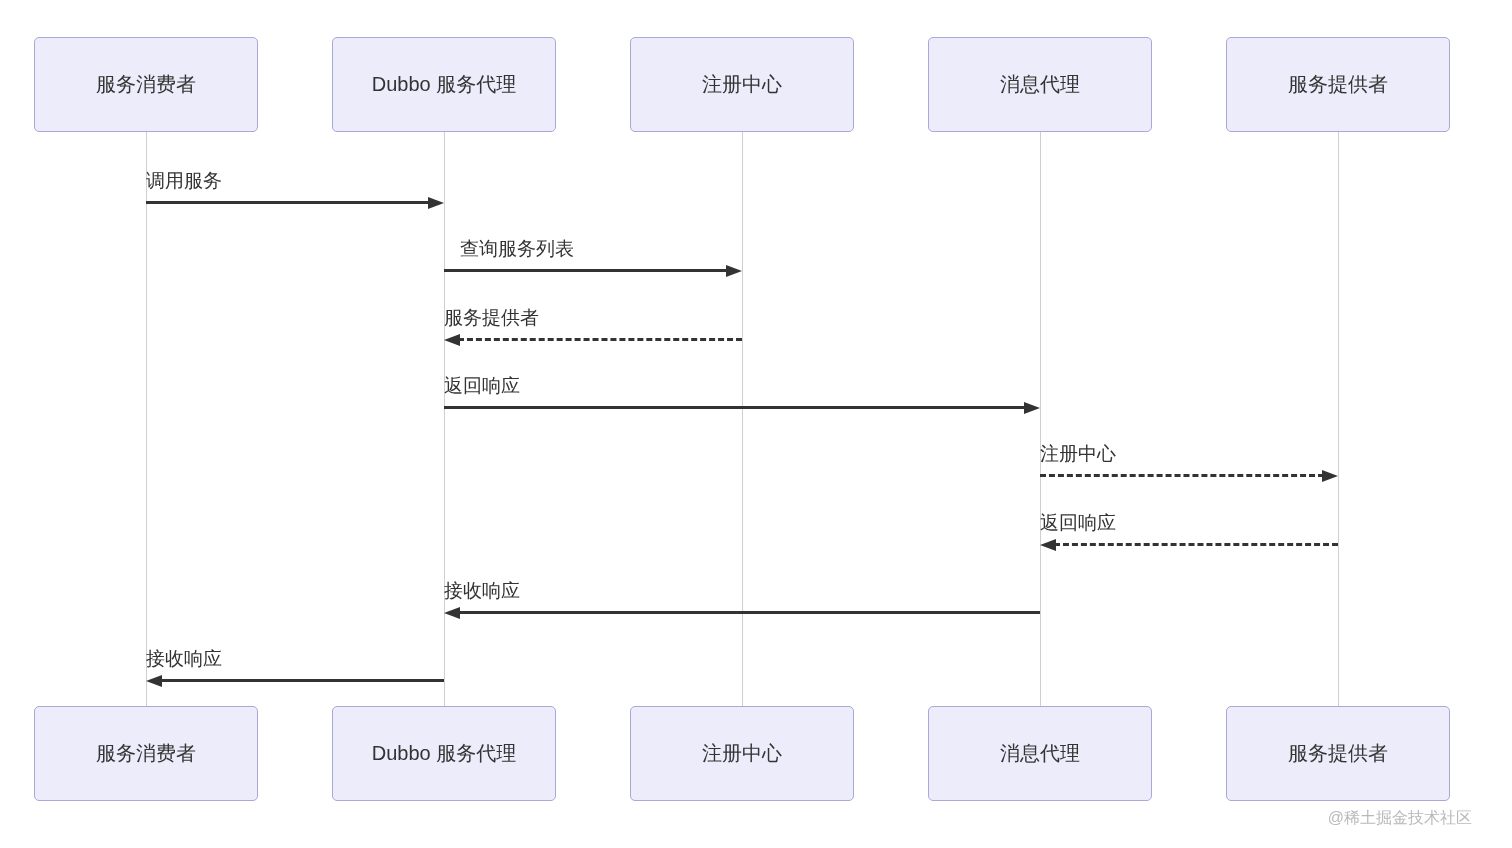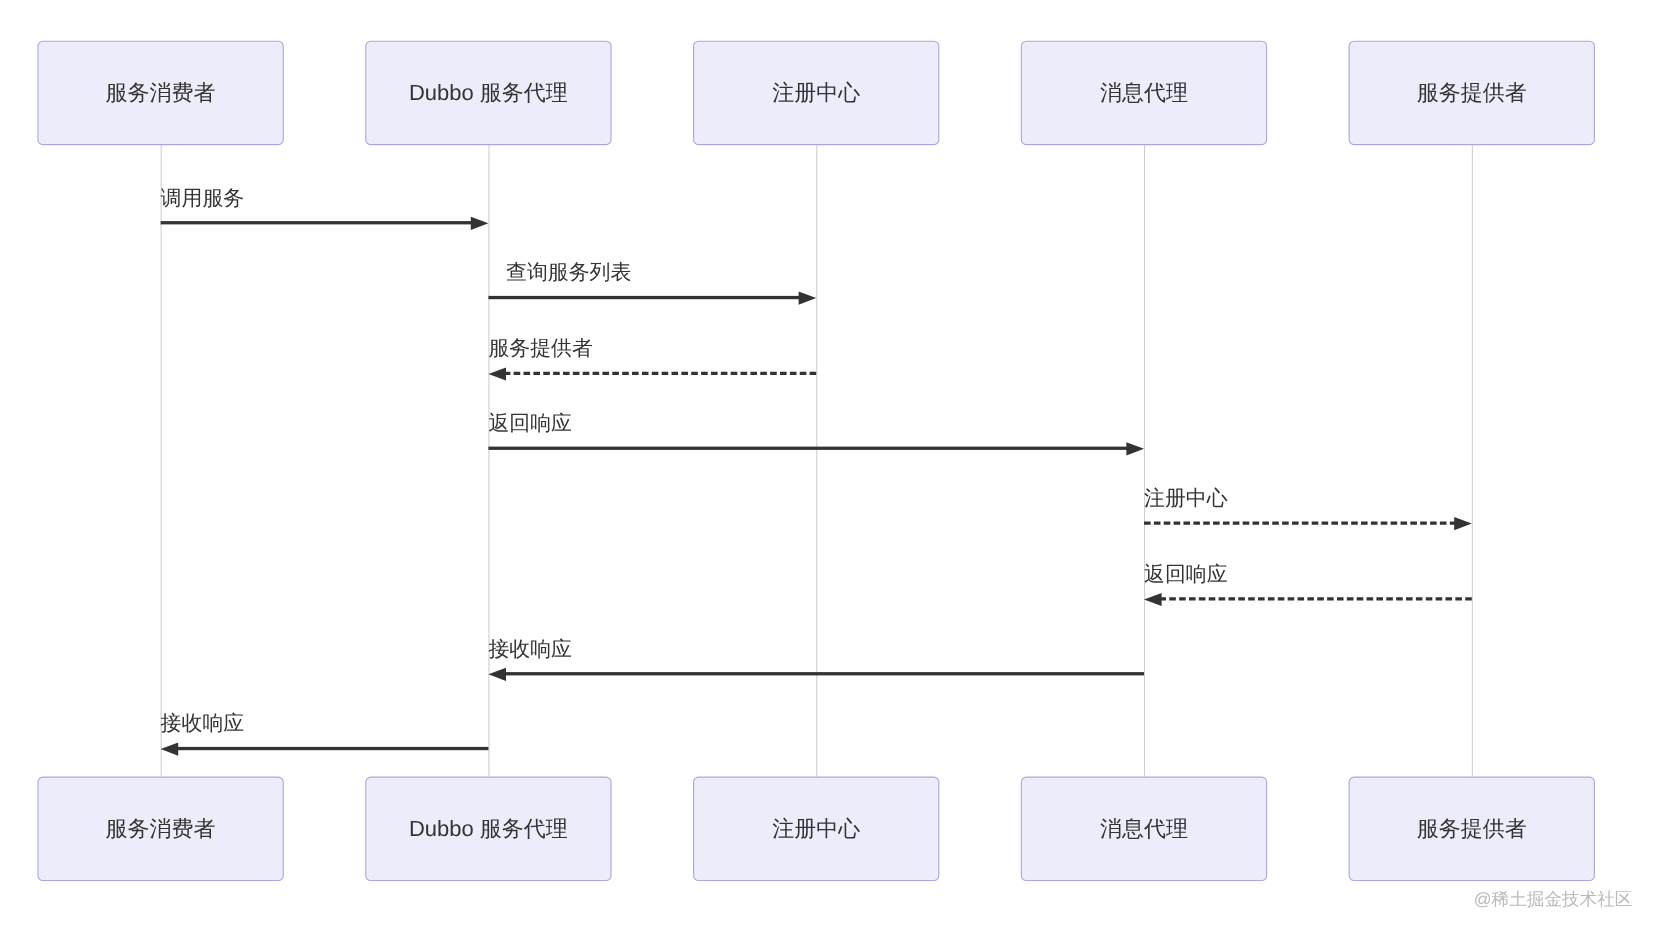--- a/index.html
+++ b/index.html
@@ -24,21 +24,21 @@
     color:var(--text,#333333);height:26px;line-height:26px;white-space:nowrap;
   }
   .msg-line{position:absolute;height:0;}
   .msg-line.solid{border-top:3px solid var(--arrow,#333333);}
   .msg-line.dashed{border-top:3px dashed var(--arrow,#333333);}
   .arrowhead{position:absolute;width:0;height:0;
     border-top:6px solid transparent;border-bottom:6px solid transparent;}
   .arrowhead.right{border-left:16px solid var(--arrow,#333333);}
   .arrowhead.left{border-right:16px solid var(--arrow,#333333);}
   .watermark{
-    position:absolute;right:28px;top:808px;
+    position:absolute;right:40px;top:808px;
     color:var(--watermark,#B9B9B9);font-size:16px;white-space:nowrap;
   }
 </style>
 </head>
 <body>
 
 <div class="stage">
   <div id="diagram-layer">
       <div class="lifeline" style="left: 145.5px; top: 132px; height: 574px;"></div>
       <div class="actor-box" style="left: 34px; top: 37px;">服务消费者</div>

